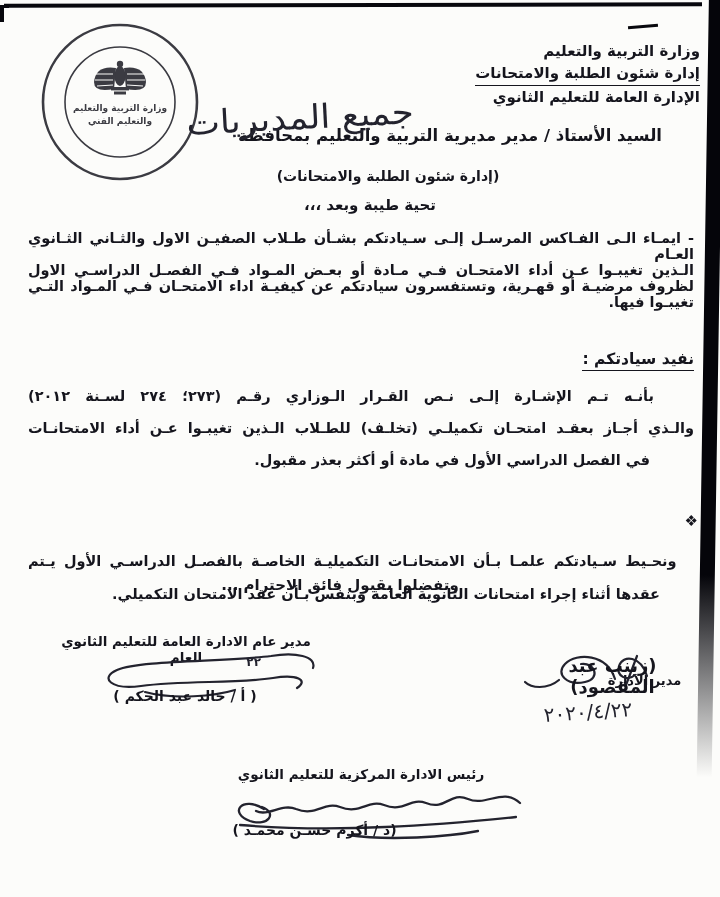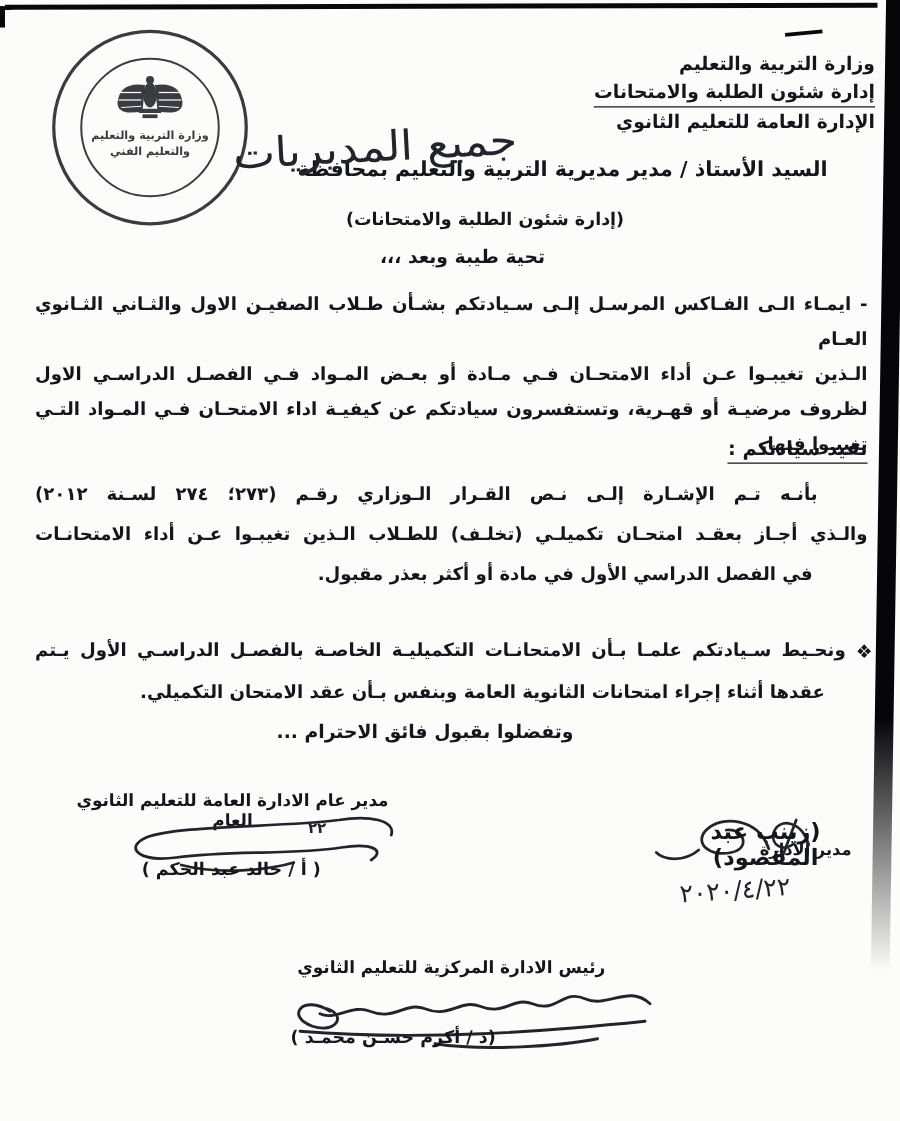--- a/index.html
+++ b/index.html
@@ -27,32 +27,32 @@
   
   .addressee{position:absolute;right:58px;top:126px;font-size:16.5px;}
   .hand-dest{
     position:absolute;left:150px;top:98px;width:300px;
     font-size:33px;font-weight:normal;color:#23232e;
     transform:rotate(-3deg) scaleX(1.08);transform-origin:center;text-align:center;
   }
   .sub-dept{position:absolute;left:0;top:168px;width:720px;text-align:center;font-size:14px;transform:translateX(28px);}
   .greeting{position:absolute;left:0;top:196px;width:720px;text-align:center;font-size:15px;transform:translateX(10px);}
   
-  .p1{position:absolute;right:26px;left:28px;top:230px;font-size:14.5px;line-height:28px;}
+  .p1{position:absolute;right:26px;left:28px;top:230px;font-size:14.5px;line-height:16px;}
   .jline{text-align:justify;text-align-last:justify;}
   .rline{text-align:right;}
   .inform{position:absolute;right:26px;top:350px;font-size:15.5px;}
   .inform span{display:inline-block;border-bottom:1.8px solid currentColor;padding-bottom:2px;}
   .p2{position:absolute;right:26px;left:28px;top:380px;font-size:14.5px;line-height:32px;}
   .ind1{padding-right:40px;}
   .ind2{padding-right:44px;}
   .bullets{position:absolute;right:22px;left:28px;top:505px;font-size:14.5px;line-height:33px;}
   .bullet-row{display:flex;gap:8px;}
   .bullet-glyph{flex:0 0 auto;font-size:15px;}
-  .bullet-row .jline{flex:1 1 auto;}
+  .bullet-row .jline{flex:1 1 auto;margin-top:40px;}
   .bullet-cont{padding-right:38px;}
   .closing{position:absolute;left:0;top:576px;width:720px;text-align:center;font-size:15px;transform:translateX(-20px);}
   
   .sig-title{position:absolute;text-align:center;font-size:13.5px;}
   .sig-name{position:absolute;text-align:center;font-size:14px;}
   .sig-svg{position:absolute;}
   .hand-date{
     position:absolute;left:518px;top:700px;width:140px;text-align:center;
     font-size:20px;font-weight:normal;color:#23232e;transform:rotate(-4deg);
   }

